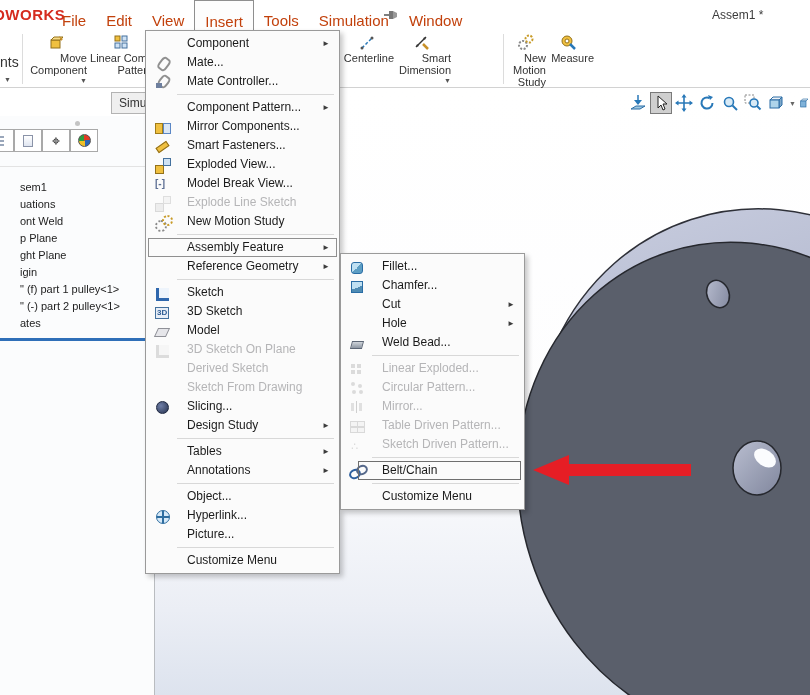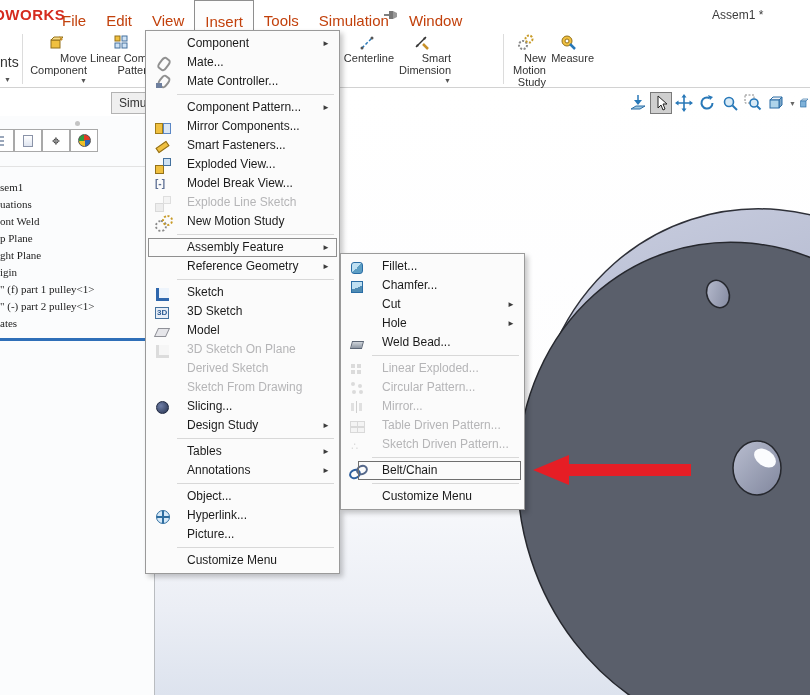--- a/index.html
+++ b/index.html
@@ -37,21 +37,21 @@
   .splitdot { position:absolute; left:75px; top:5px; width:5px; height:5px; border-radius:50%; background:#c4c4c4; }
   .ptabs { position:absolute; left:0; top:13px; width:155px; height:23px; }
   .ptab { position:absolute; top:0; width:28px; height:23px; background:#fff; border:1px solid #a9a9a9;
     display:flex; align-items:center; justify-content:center; font-size:13px; color:#222; }
   .wheel { width:13px; height:13px; border-radius:50%; border:1px solid #555;
     background:conic-gradient(#e23b24 0 25%, #2a66b8 0 50%, #f0c028 0 75%, #2f9e3f 0 100%); }
   .cross { font-size:15px; line-height:15px; color:#111; }
   .docico { width:10px; height:12px; border:1px solid #8a93a8; background:linear-gradient(#fff, #dfe5f0); }
   .pline { position:absolute; left:0; top:50px; width:155px; border-top:1px solid #e3e3e3; }
   .tree { position:absolute; left:0; top:63px; width:155px; }
-  .trow { height:17px; line-height:17px; font-size:11px; color:#1d1d1d; padding-left:0; white-space:nowrap; overflow:hidden;font-family:Liberation Serif, serif; }
+  .trow { height:17px; line-height:17px; font-size:11px; color:#1d1d1d; padding-left:20px; white-space:nowrap; overflow:hidden; }
   .rollback { position:absolute; left:0; top:222px; width:155px; height:3px; background:#2f6fb8; }
 
   
   .viewport { position:absolute; left:155px; top:88px; width:655px; height:607px; overflow:hidden;
     background:linear-gradient(180deg,#ffffff 0%,#fdfdfe 60%,#ebeef5 86%,#dde3ee 100%); }
   .headsup { position:absolute; right:0px; top:4px; display:flex; align-items:center; gap:1px; }
   .hico { width:22px; height:22px; display:flex; align-items:center; justify-content:center; }
   .hico.pressed { background:#cfcfcf; border:1px solid #7a7a7a; }
   .hcaret { font-size:7px; color:#666; margin:0 1px; }
 

